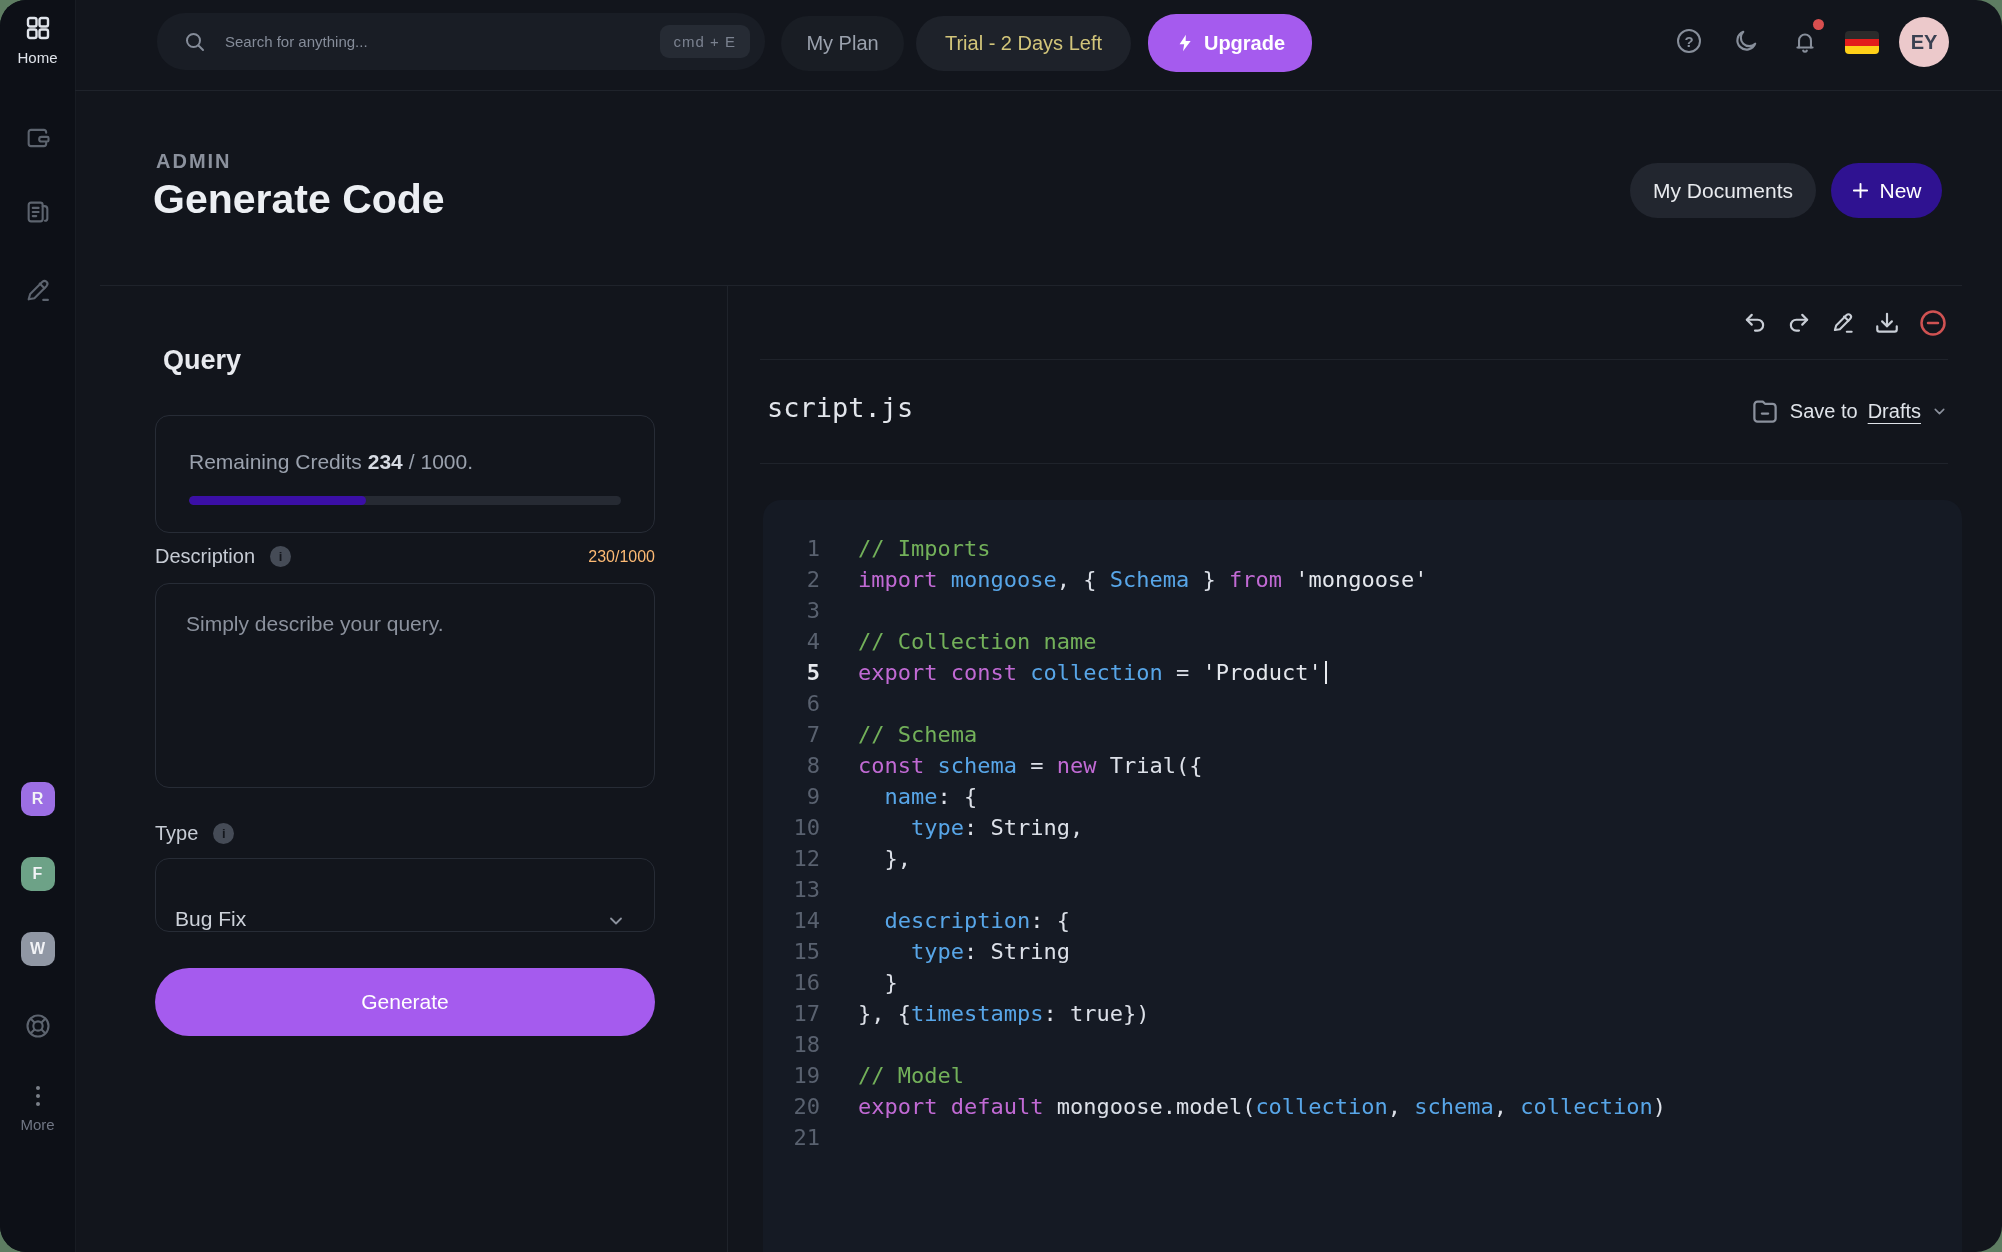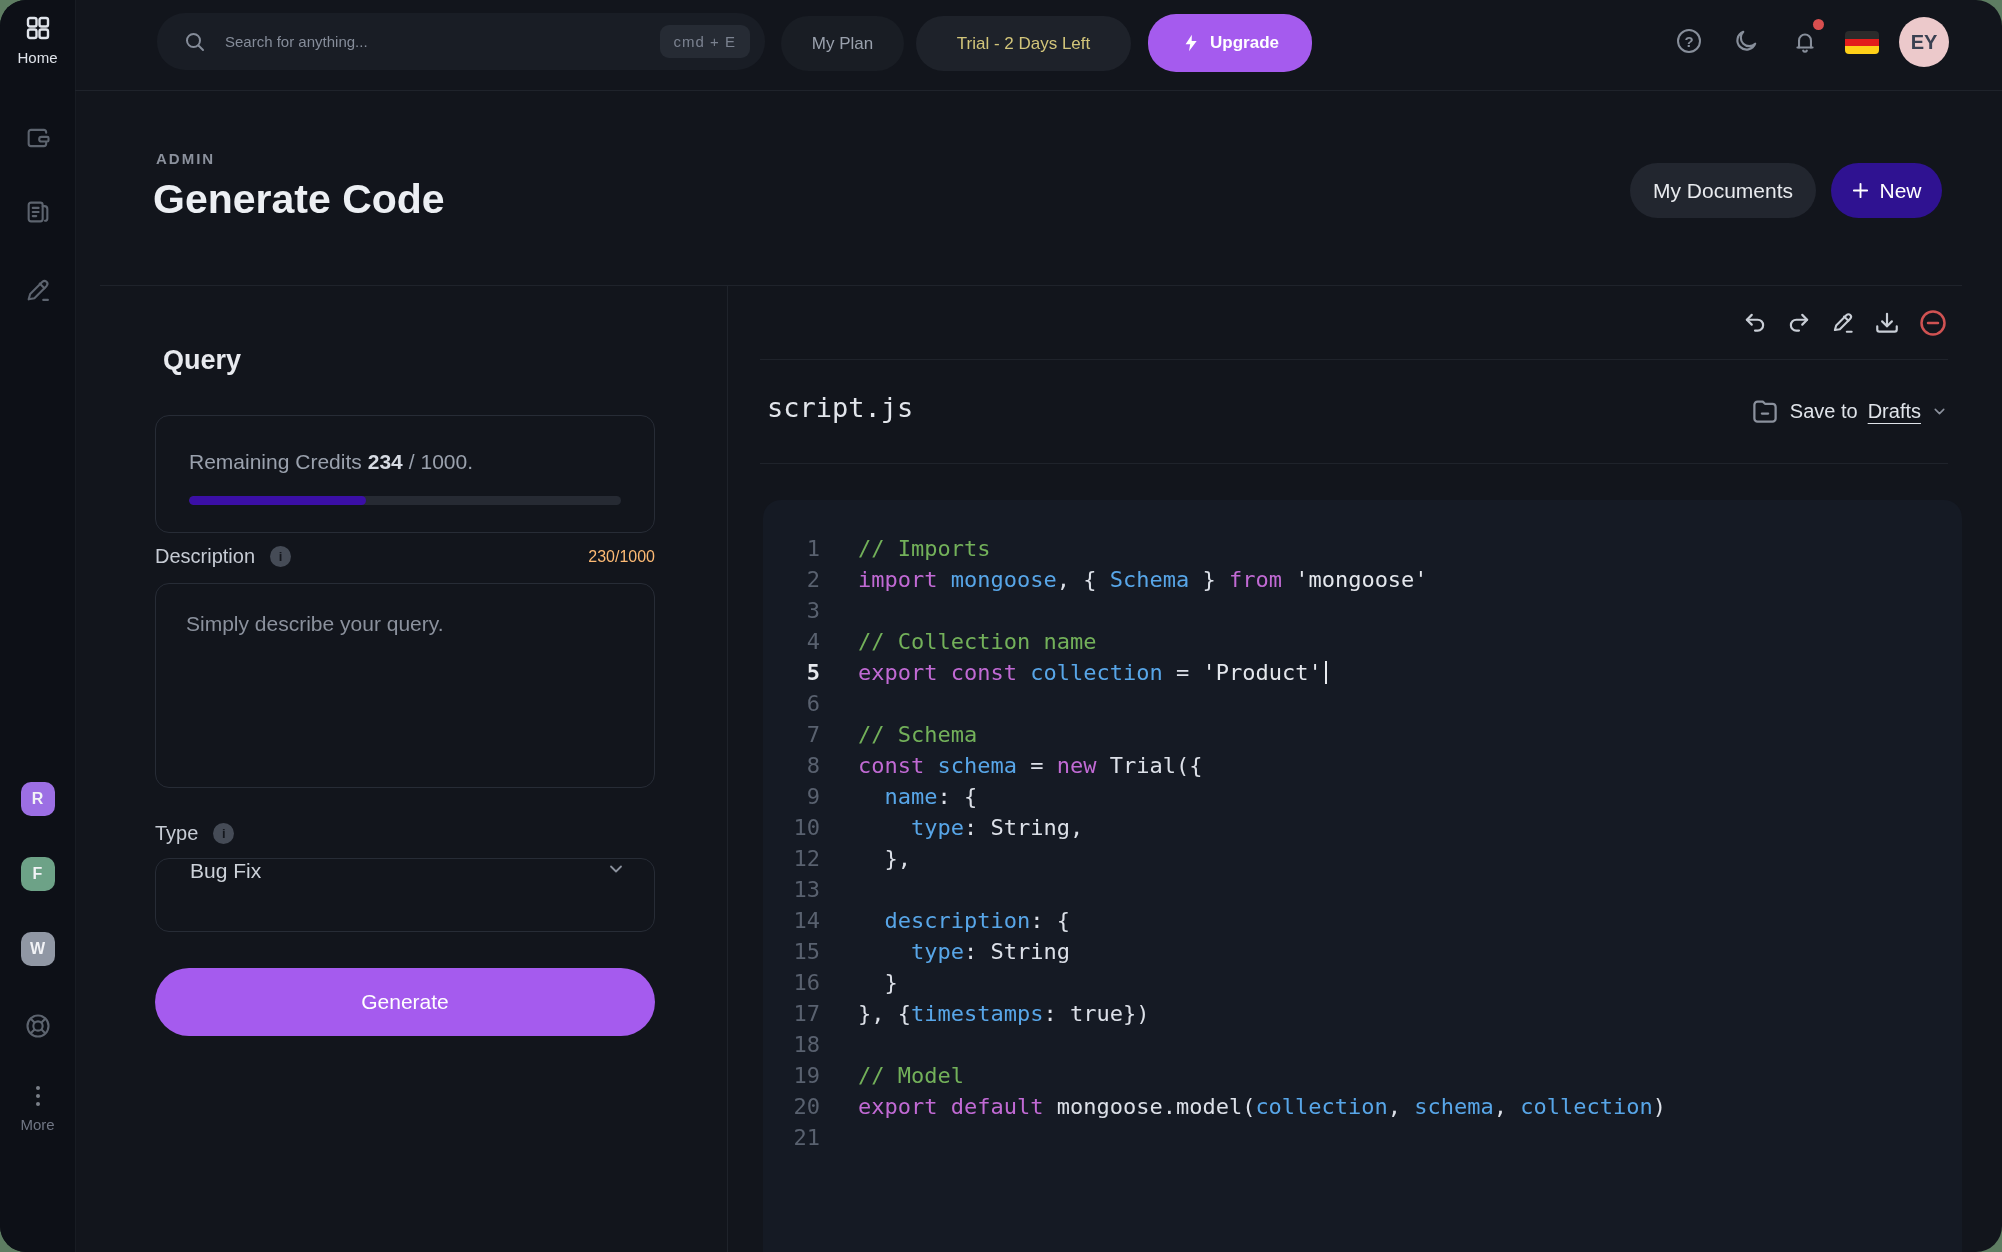--- a/index.html
+++ b/index.html
@@ -17,37 +17,37 @@
   .more-dots i{width:4px;height:4px;border-radius:50%;background:#7a8089;}
   .more-lbl{font-size:15px;color:#707684;margin-top:10px;}
 
   
   .topbar-line{position:absolute;left:75px;right:0;top:90px;height:1px;background:#1f232b;}
   .search{position:absolute;left:157px;top:13px;width:608px;height:57px;border-radius:28px;background:#191d25;
           display:flex;align-items:center;padding:0 15px 0 26px;box-sizing:border-box;cursor:text;}
   .search .ph{color:#858c99;font-size:15px;margin-left:18px;flex:1;}
   .kbd{background:#262b34;color:#7b8290;font-size:15px;border-radius:9px;padding:8px 14px;letter-spacing:1px;}
   .pill{position:absolute;top:16px;height:55px;border-radius:28px;display:flex;align-items:center;justify-content:center;
-        font-size:17px;box-sizing:border-box;cursor:pointer;}
+        font-size:20px;box-sizing:border-box;cursor:pointer;}
   .pill-plan{left:781px;width:123px;background:#191d24;color:#9aa1ad;}
   .pill-trial{left:916px;width:215px;background:#1e222a;color:#d2c57a;}
   .pill-upgrade{left:1148px;top:14px;width:164px;height:58px;background:#a55bee;color:#fff;gap:9px;font-weight:600;}
   .tb-ic{position:absolute;top:29px;width:26px;height:26px;color:#878e9a;cursor:pointer;}
   .help-circle{border:2px solid #878e9a;border-radius:50%;width:24px;height:24px;box-sizing:border-box;
                display:flex;align-items:center;justify-content:center;font-size:15px;font-weight:700;}
   .bell-dot{position:absolute;left:1813px;top:19px;width:11px;height:11px;border-radius:50%;background:#d94f4f;}
   .flag{position:absolute;left:1845px;top:31px;width:34px;height:23px;border-radius:4px;overflow:hidden;cursor:pointer;
         display:flex;flex-direction:column;}
   .flag i{flex:1;}
   .flag .f1{background:#2b2b2b;} .flag .f2{background:#e31d1c;} .flag .f3{background:#ffd018;}
   .avatar{position:absolute;left:1899px;top:17px;width:50px;height:50px;border-radius:50%;background:#ecc9cb;
           color:#3a4152;font-size:20px;font-weight:600;display:flex;align-items:center;justify-content:center;cursor:pointer;}
 
   
-  .eyebrow{position:absolute;left:156px;top:150px;font-size:15px;font-weight:700;letter-spacing:2px;color:#8b919d;}
+  .eyebrow{position:absolute;left:156px;top:150px;font-size:20px;font-weight:700;letter-spacing:2px;color:#8b919d;}
   .page-title{position:absolute;left:153px;top:176px;font-size:41px;font-weight:700;color:#eceff3;}
   .pill-docs{left:1630px;top:163px;width:186px;background:#22262f;color:#e8eaee;position:absolute;height:55px;
              border-radius:28px;display:flex;align-items:center;justify-content:center;font-size:21px;cursor:pointer;}
   .pill-new{left:1831px;top:163px;width:111px;background:#2f1291;color:#fff;position:absolute;height:55px;
             border-radius:28px;display:flex;align-items:center;justify-content:center;font-size:21px;gap:9px;cursor:pointer;}
   .hdr-line{position:absolute;left:100px;right:40px;top:285px;height:1px;background:#1f232b;}
   .v-line{position:absolute;left:727px;top:286px;bottom:0;width:1px;background:#1f232b;}
 
   
   .q-title{position:absolute;left:163px;top:345px;font-size:27px;font-weight:600;color:#e8eaef;}
@@ -60,21 +60,21 @@
   .field-label-row{position:absolute;left:155px;width:500px;display:flex;align-items:center;}
   .desc-row{top:545px;} .type-row{top:822px;}
   .f-label{font-size:20px;color:#c6cbd4;}
   .info-ic{width:21px;height:21px;border-radius:50%;background:#454b56;color:#14171d;font-size:13px;font-weight:700;
            display:flex;align-items:center;justify-content:center;margin-left:15px;}
   .counter{margin-left:auto;font-size:16px;color:#fdba74;}
   .desc-area{top:583px;height:205px;background:transparent;}
   .desc-area textarea{width:100%;height:100%;background:transparent;border:none;outline:none;resize:none;
         font-family:"Liberation Sans",sans-serif;font-size:21px;color:#c6cbd4;padding:28px 30px;box-sizing:border-box;}
   .desc-area textarea::placeholder{color:#8b919d;}
-  .select{top:858px;height:74px;display:flex;align-items:flex-start;padding:0 28px 0 34px;cursor:pointer;}
+  .select{top:858px;height:74px;display:flex;align-items:flex-end;padding:0 28px 0 19px;cursor:pointer;}
   .select .val{font-size:21px;color:#ccd1d9;}
   .select .chev{margin-left:auto;color:#8b919d;}
   .btn-generate{position:absolute;left:155px;top:968px;width:500px;height:68px;border-radius:34px;background:#a55bee;
         color:#fff;font-size:21px;font-weight:500;display:flex;align-items:center;justify-content:center;cursor:pointer;border:none;}
 
   
   .tools{position:absolute;top:308px;right:54px;display:flex;align-items:center;gap:18px;}
   .tool{width:26px;height:26px;color:#c9ced6;cursor:pointer;display:flex;align-items:center;justify-content:center;}
   .tool.danger{width:30px;height:30px;color:#cf5252;}
   .ed-line2{position:absolute;left:760px;right:54px;top:359px;height:1px;background:#1f232b;}

